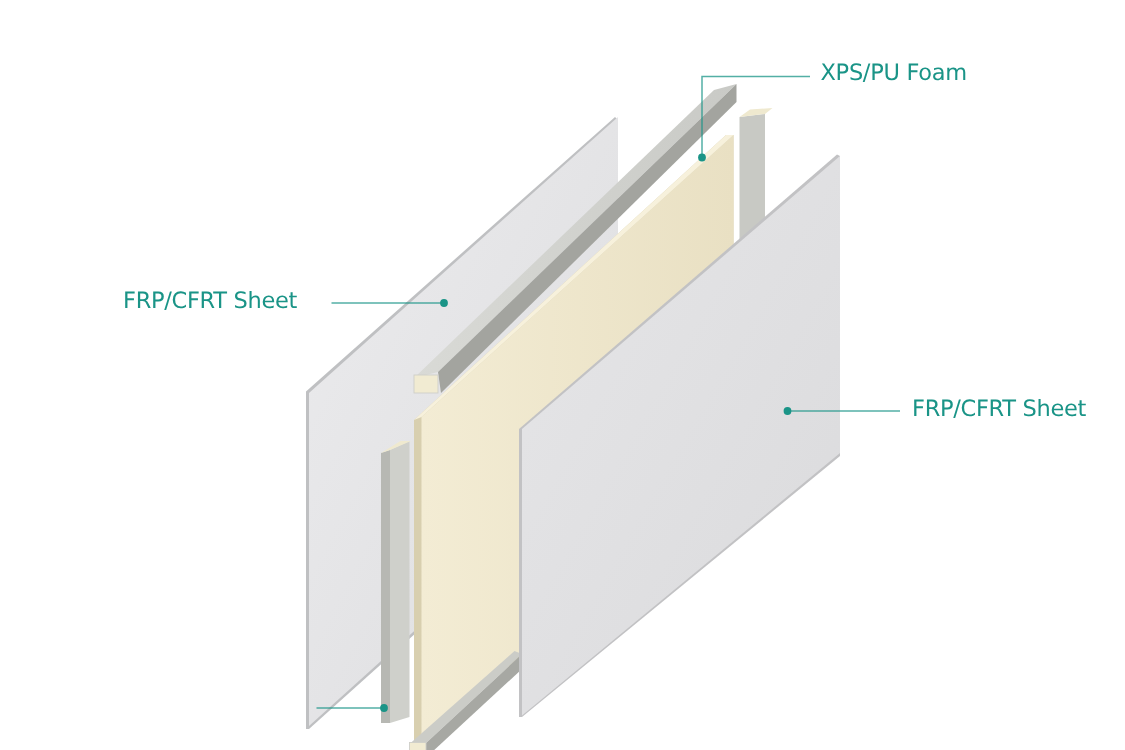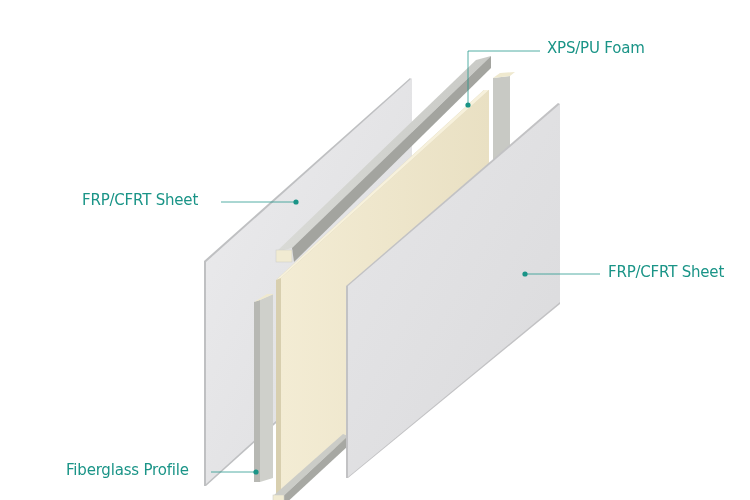--- a/index.html
+++ b/index.html
@@ -89,14 +89,13 @@
       <line x1="163" y1="456" x2="208" y2="456" stroke="#1a9487" stroke-width="1" opacity="0.75"></line>
       <circle cx="208" cy="456" r="2.6" fill="#1a9487"></circle>
     </g>
 
     <rect x="703" y="187" width="5" height="2" fill="#e6e6e6"></rect>
   </svg>
 
   <div class="label" style="left:499px; top:23px;">XPS/PU Foam</div>
   <div class="label" style="left:34px; top:175px;">FRP/CFRT Sheet</div>
   <div class="label" style="left:560px; top:247px;">FRP/CFRT Sheet</div>
-  <div class="label" style="left:18px; top:445px;">Fiberglass Profile</div>
 </div>
 
 </body></html>

